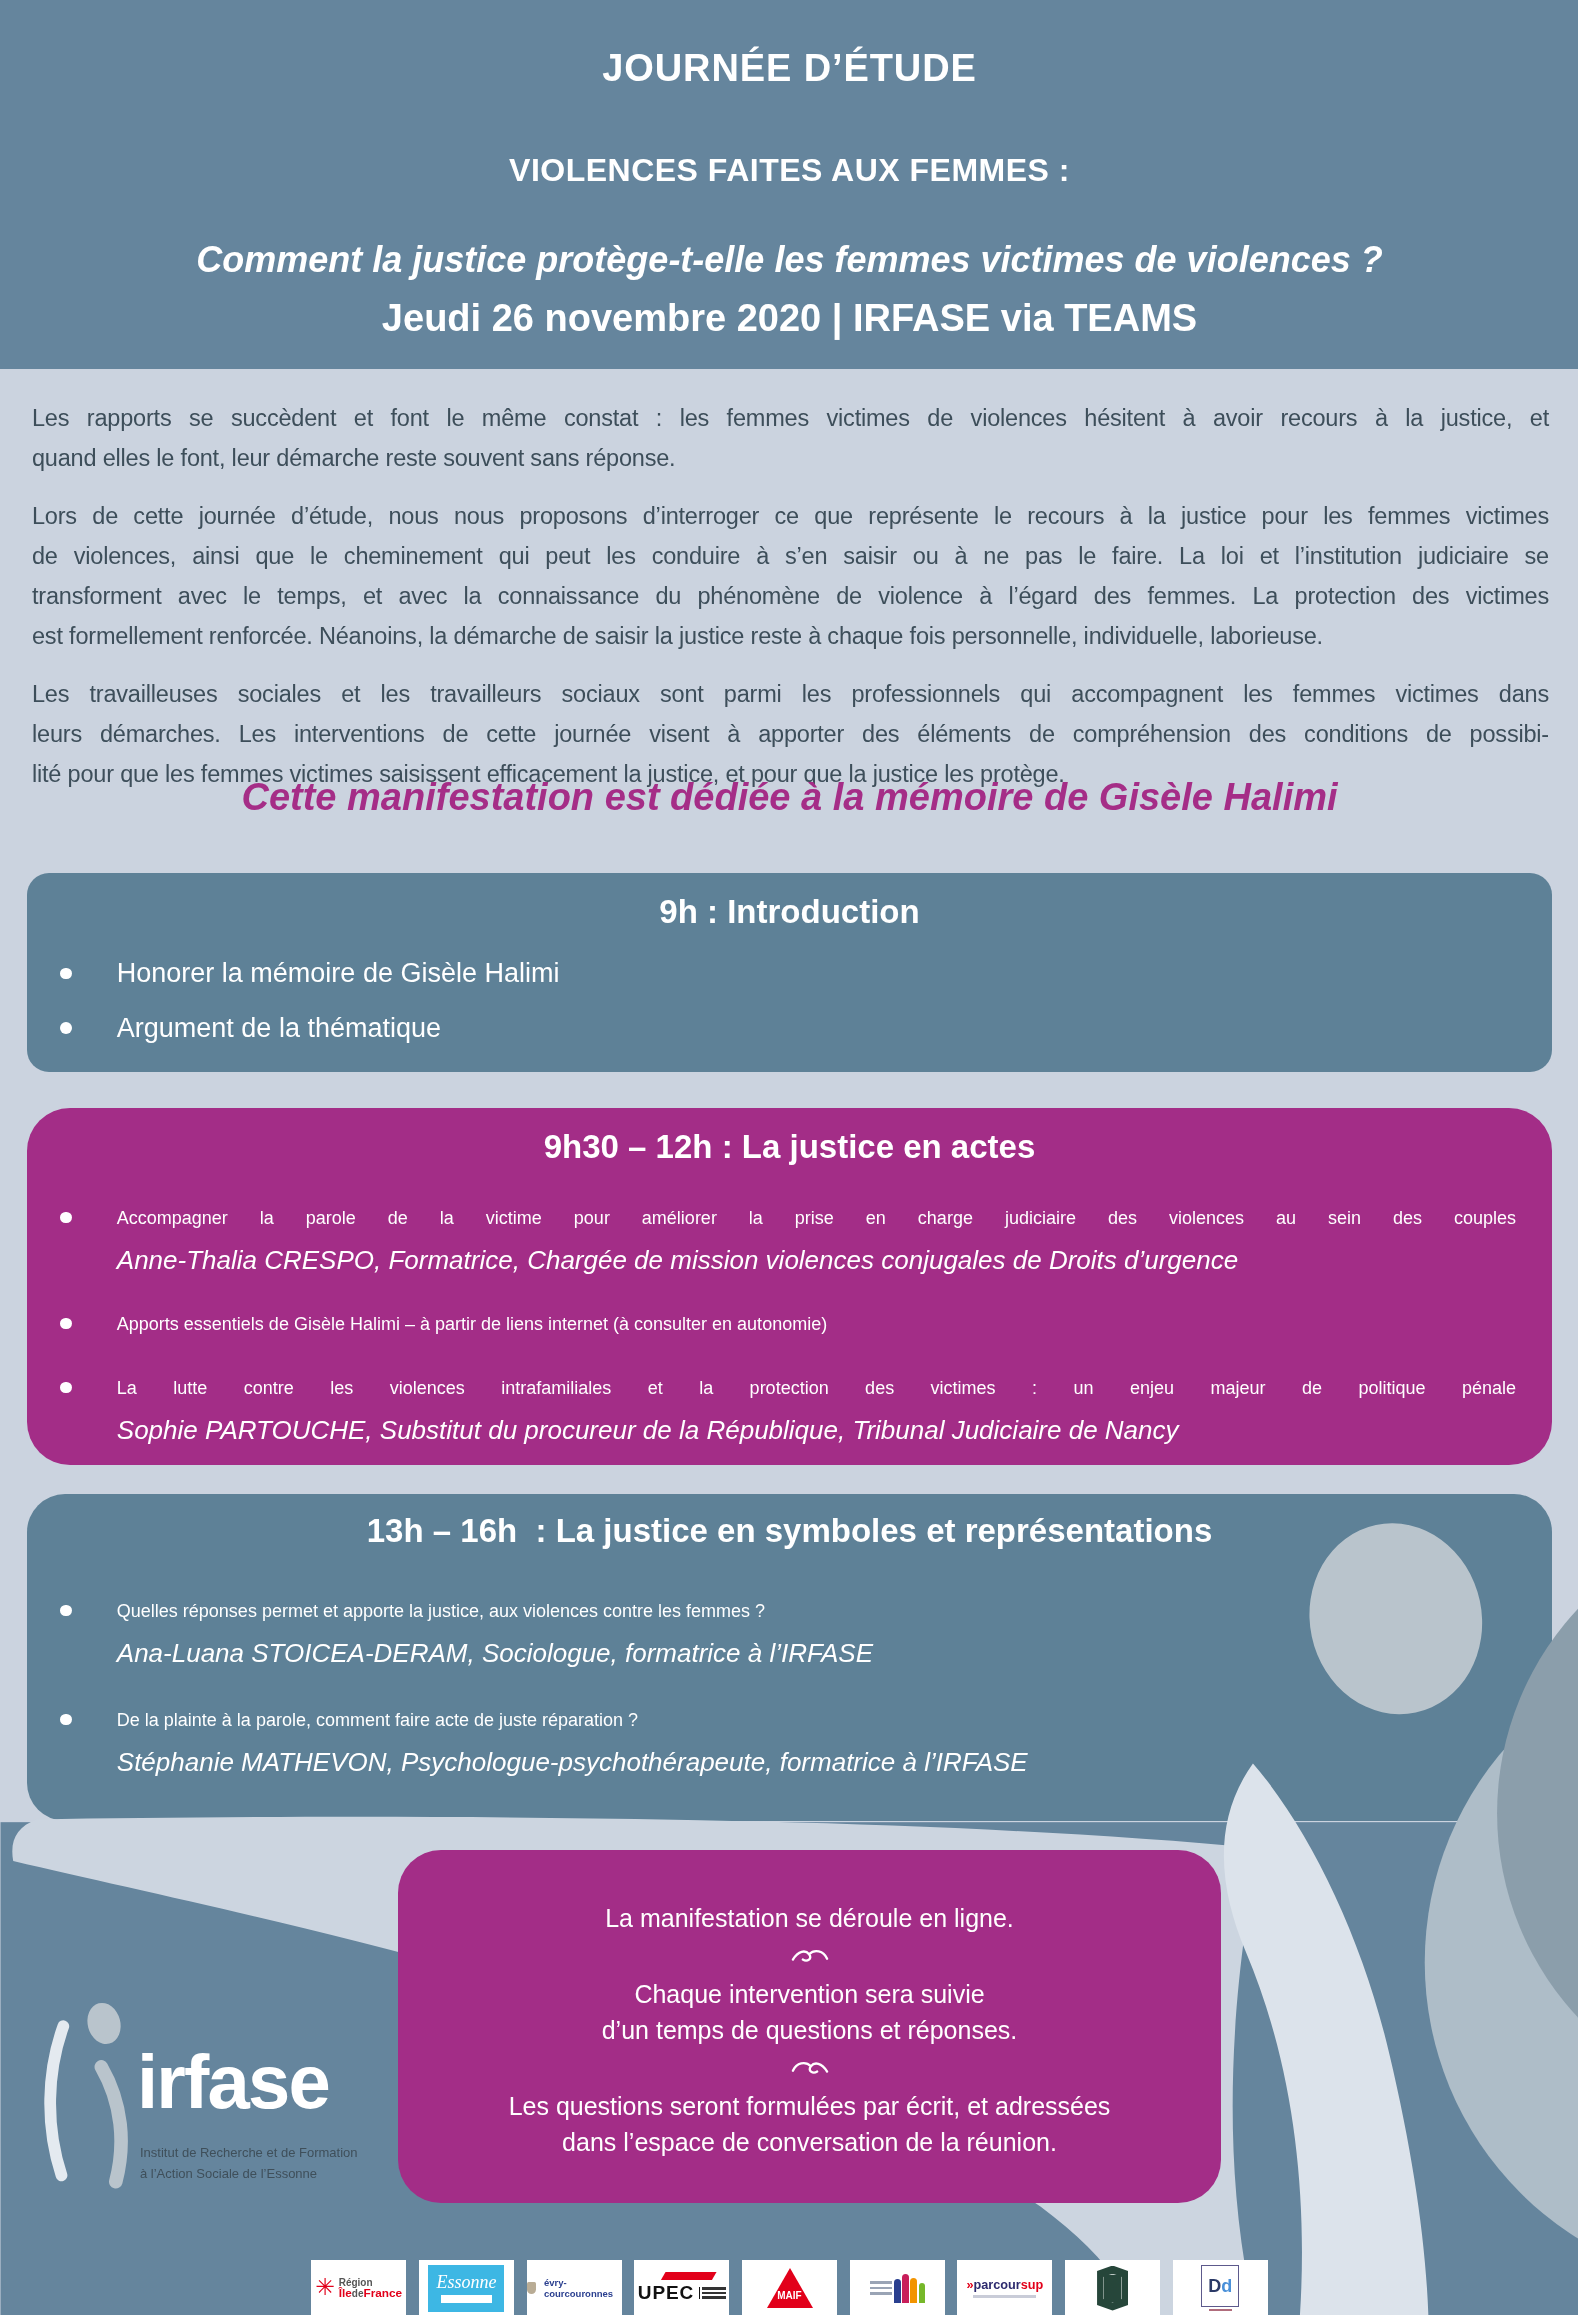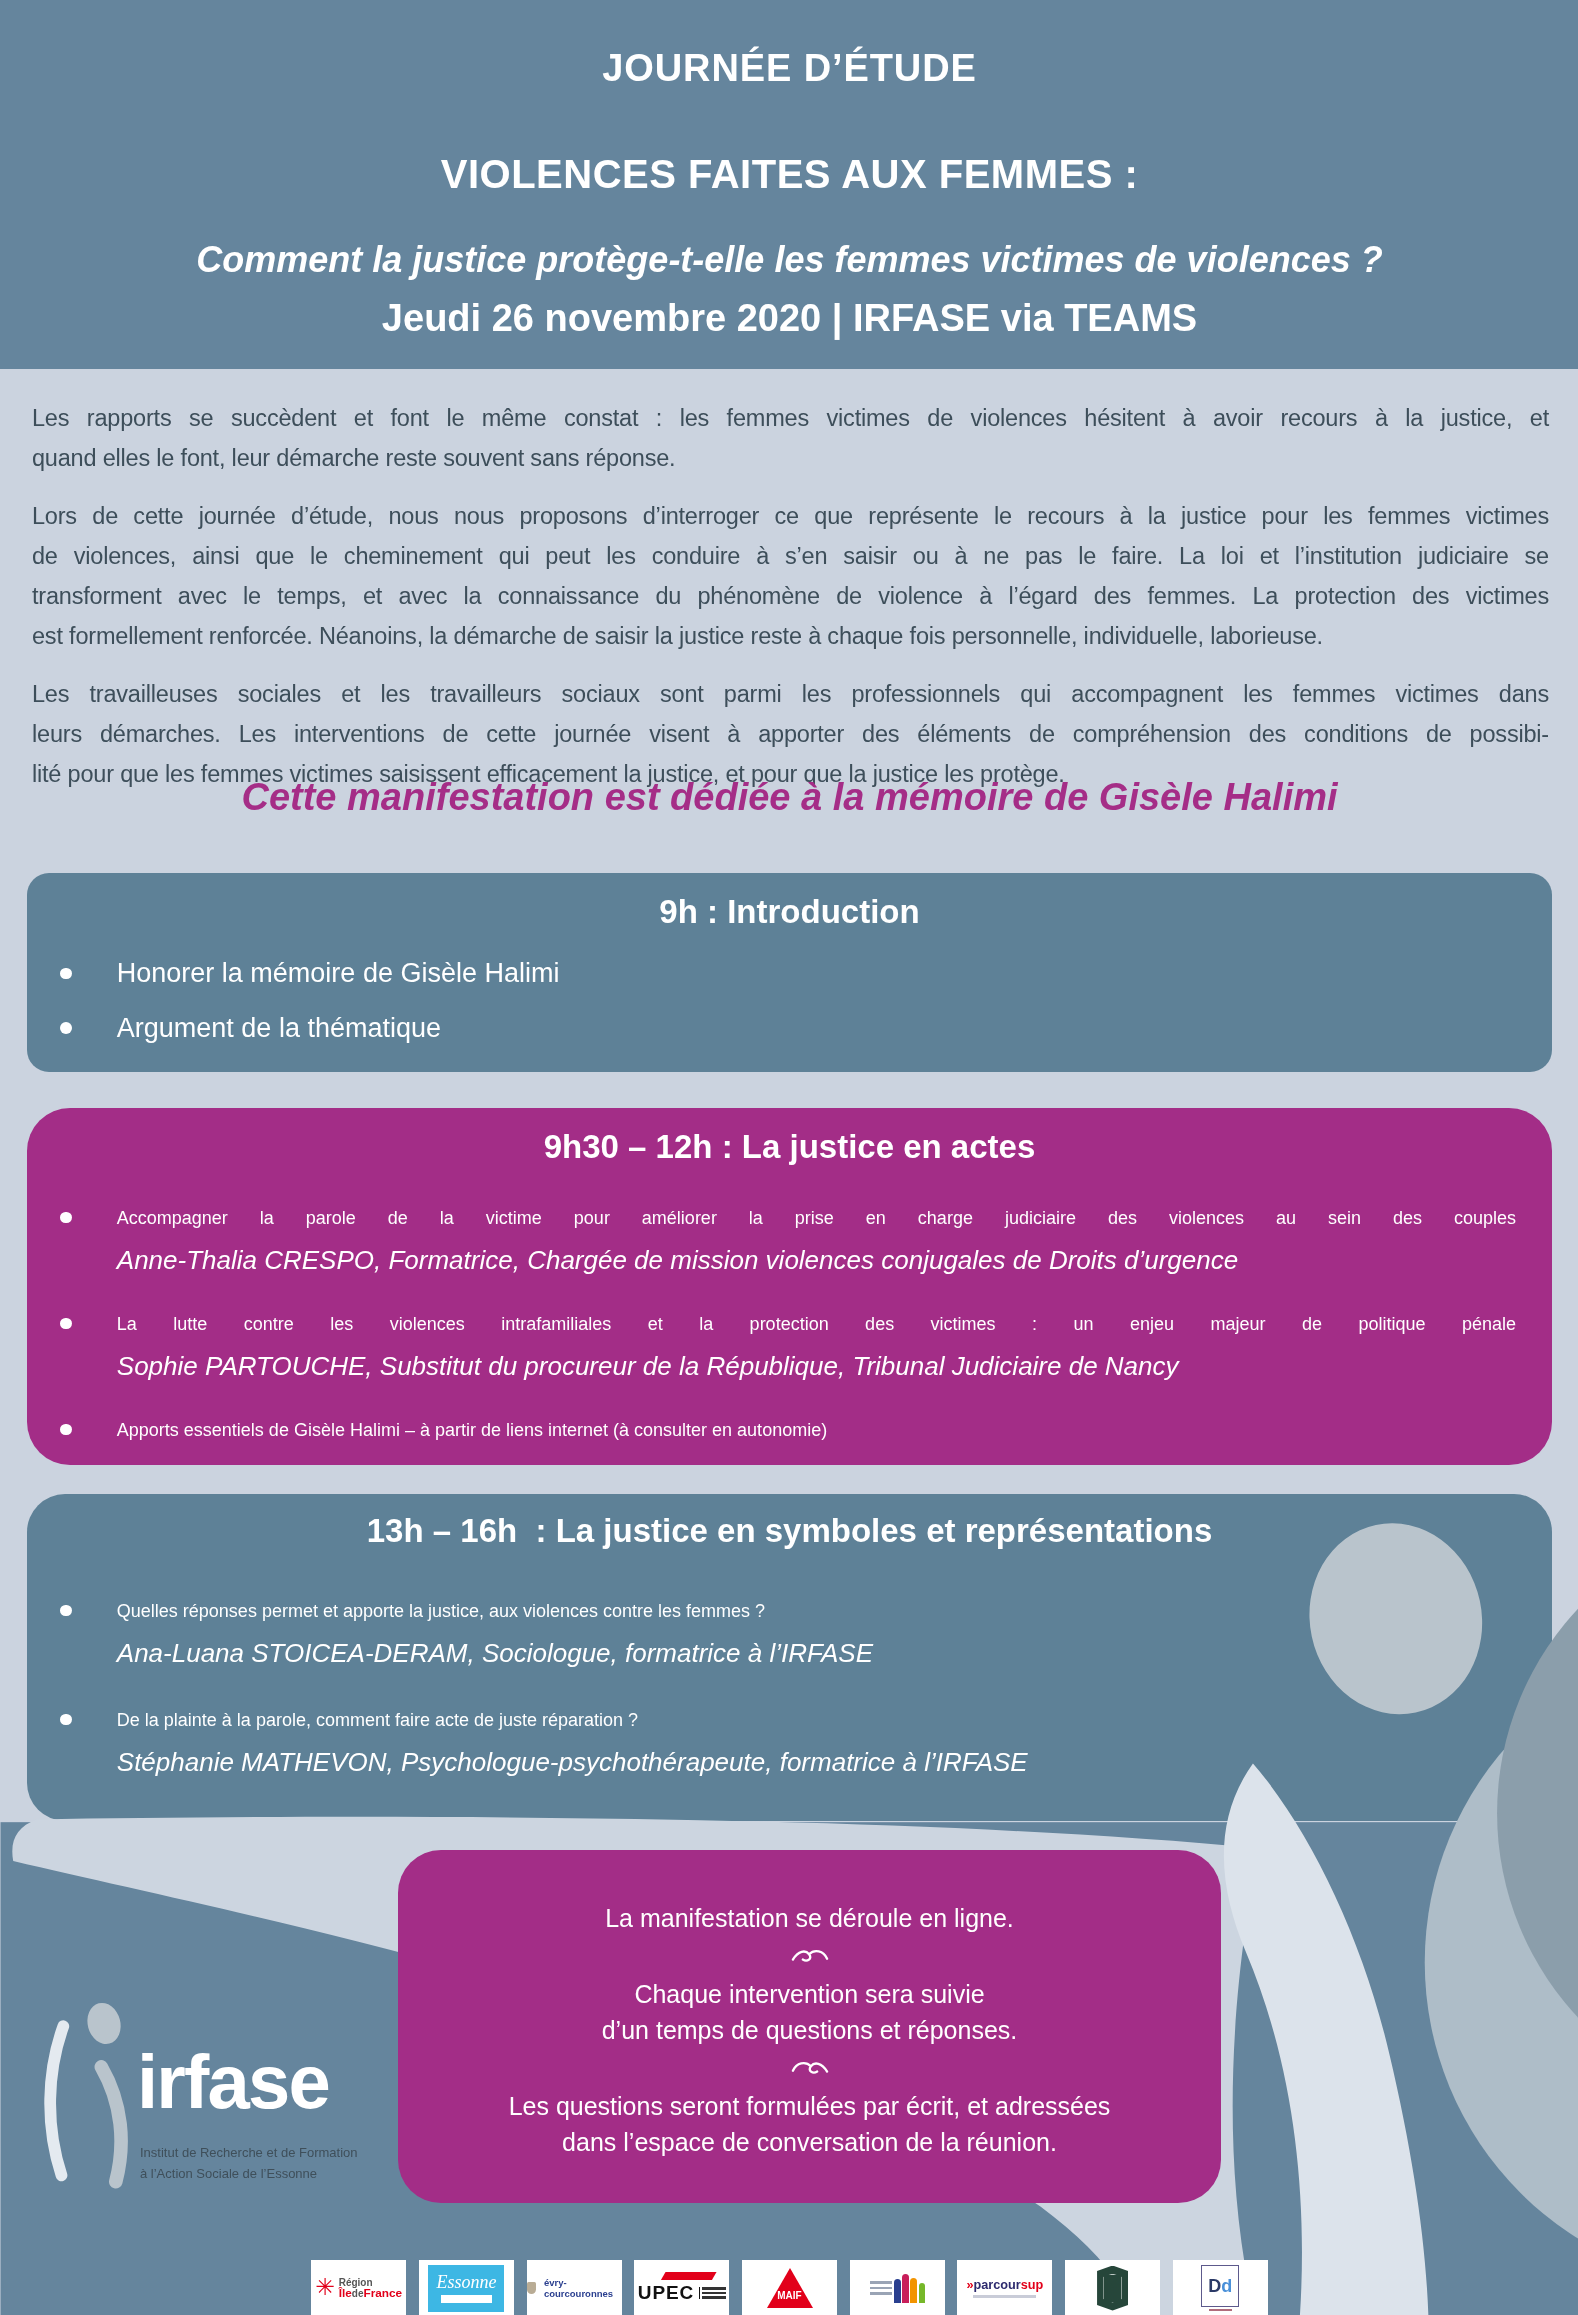--- a/index.html
+++ b/index.html
@@ -2,21 +2,21 @@
 <html style="font-size:14.5px"><head>
 <meta charset="utf-8">
 <style>
   html,body{margin:0;padding:0;background:#888;}
   #poster{position:relative;width:1579px;height:2316px;overflow:hidden;
           background:#cbd3df;font-family:"Liberation Sans",sans-serif;}
   
   .header{position:absolute;left:0;top:0;width:1579px;height:369px;background:#65859d;z-index:1;}
   .header div{position:absolute;left:0;width:100%;text-align:center;color:#fff;font-weight:bold;}
   .h-kicker{top:47px;font-size:38px;letter-spacing:0.9px;}
-  .h-title{top:152px;font-size:40px;letter-spacing:0.5px;}
+  .h-title{top:152px;font-size:32px;letter-spacing:0.5px;}
   .h-sub{top:239px;font-size:36px;font-style:italic;}
   .h-date{top:297px;font-size:38px;}
   
   .intro{position:absolute;left:32px;right:30px;top:398px;z-index:2;color:#3d4e5a;
          font-size:23.5px;line-height:40px;letter-spacing:-0.2px;}
   .intro .para{margin-bottom:18px;}
   .intro .line{text-align:justify;text-align-last:justify;}
   .intro .line.last{text-align-last:left;}
   .dedication{position:absolute;left:0;top:776px;width:100%;text-align:center;z-index:2;
               color:#a52d87;font-size:38px;font-weight:bold;font-style:italic;}
@@ -158,28 +158,28 @@
       <div class="brow">
         <span class="dot"></span>
         <div class="bbody">
           <div class="b-main just">Accompagner la parole de la victime pour améliorer la prise en charge judiciaire des violences au sein des couples</div>
           <div class="b-sub">Anne-Thalia CRESPO, Formatrice, Chargée de mission violences conjugales de Droits d’urgence</div>
         </div>
       </div>
       <div class="brow">
         <span class="dot"></span>
         <div class="bbody">
+          <div class="b-main">Apports essentiels de Gisèle Halimi – à partir de liens internet (à consulter en autonomie)</div>
+        </div>
+      </div>
+      <div class="brow">
+        <span class="dot"></span>
+        <div class="bbody">
           <div class="b-main just">La lutte contre les violences intrafamiliales et la protection des victimes : un enjeu majeur de politique pénale</div>
           <div class="b-sub">Sophie PARTOUCHE, Substitut du procureur de la République, Tribunal Judiciaire de Nancy</div>
-        </div>
-      </div>
-      <div class="brow">
-        <span class="dot"></span>
-        <div class="bbody">
-          <div class="b-main">Apports essentiels de Gisèle Halimi – à partir de liens internet (à consulter en autonomie)</div>
         </div>
       </div>
     </div>
   </div>
 
   <div class="sbox box3">
     <div class="stitle">13h – 16h  : La justice en symboles et représentations</div>
     <div class="rows">
       <div class="brow">
         <span class="dot"></span>

